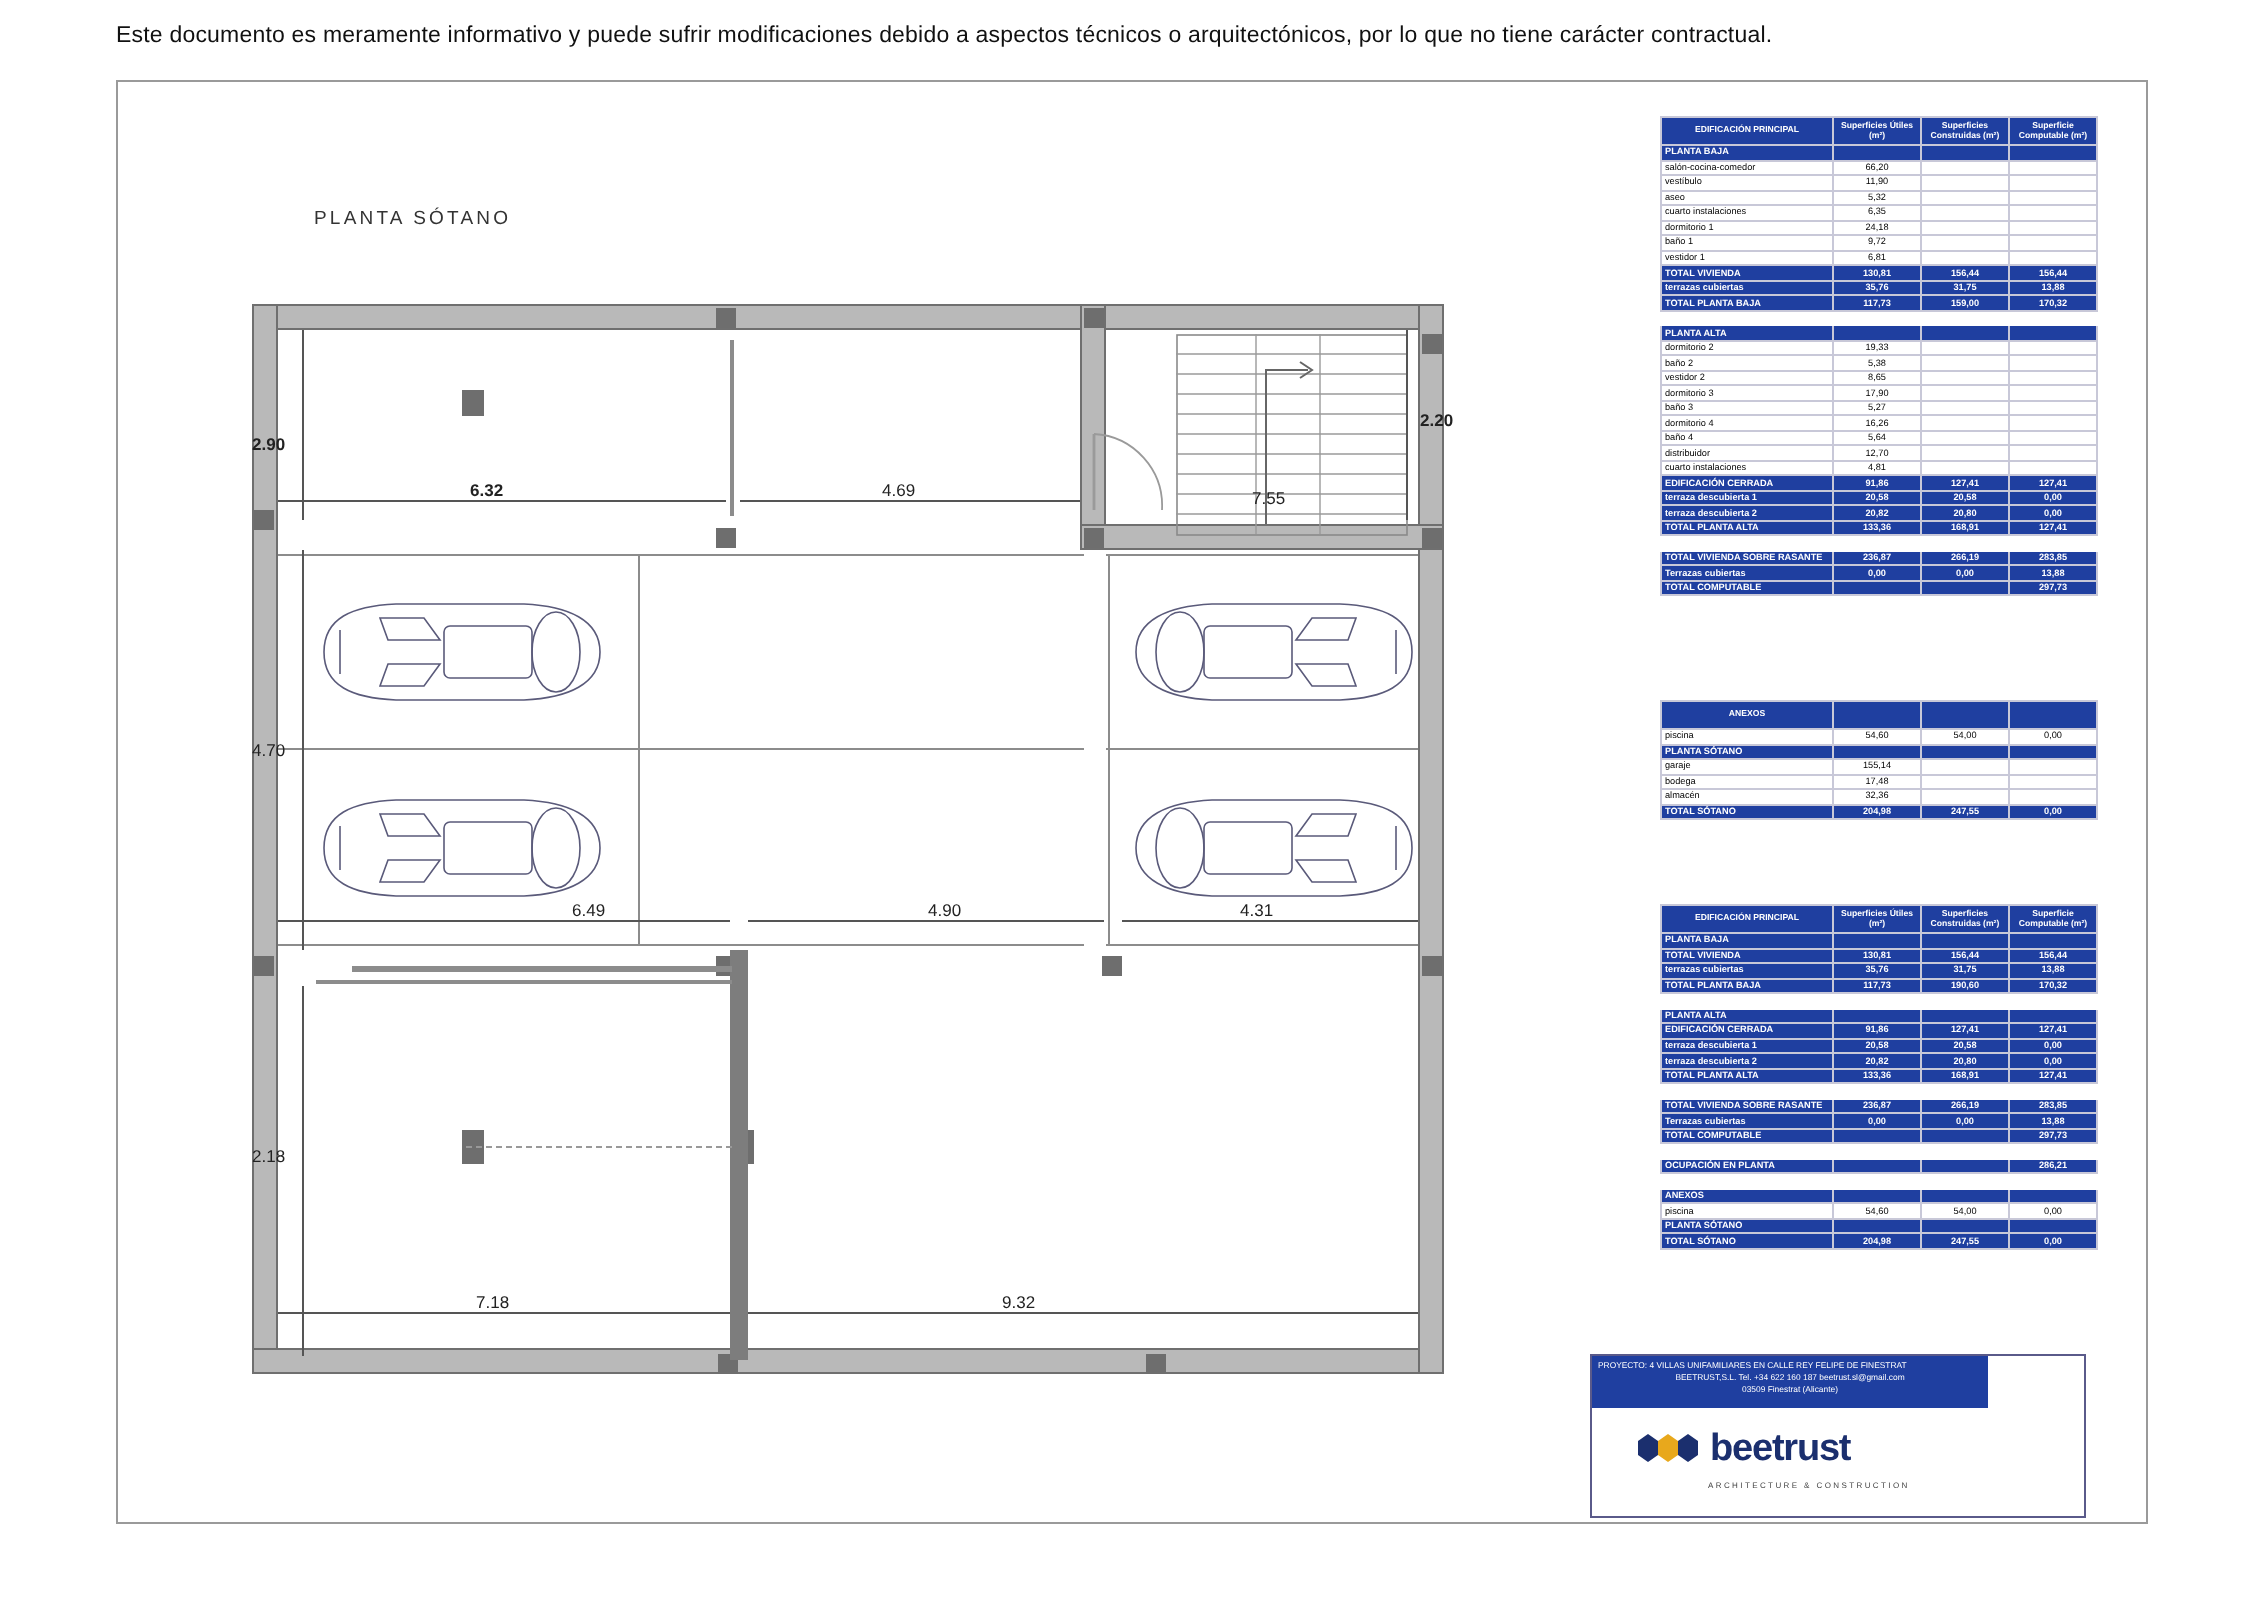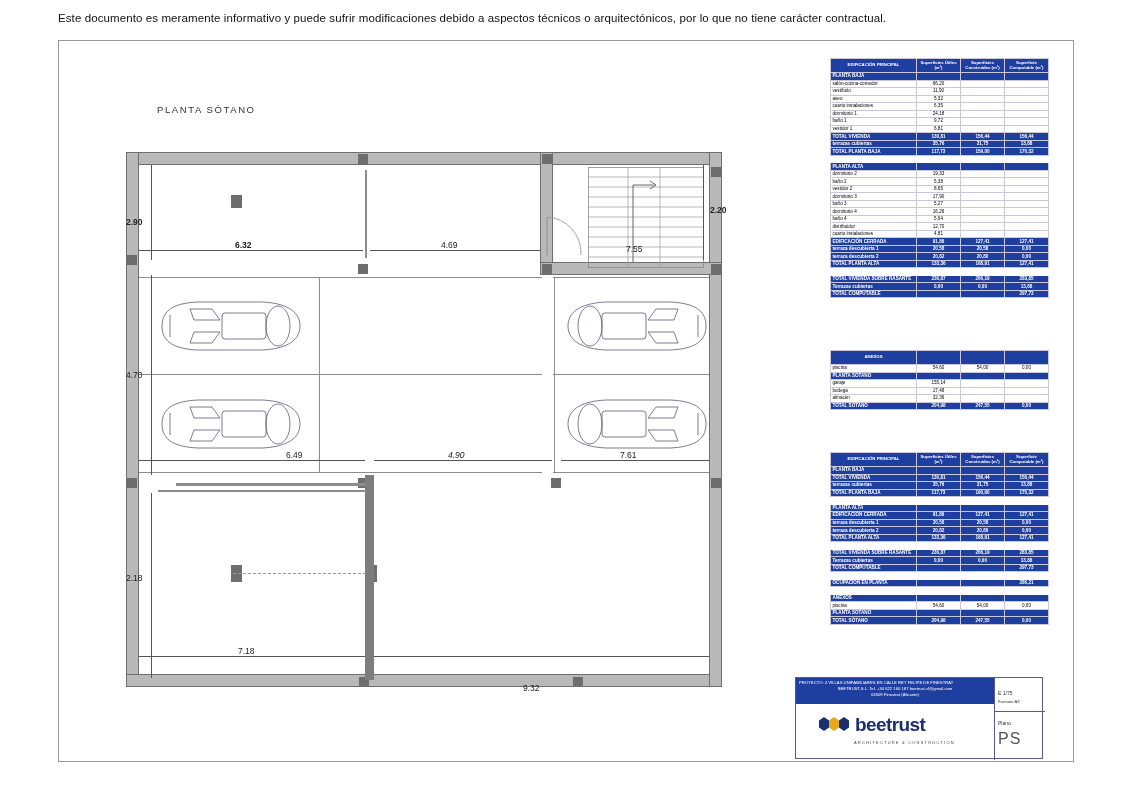--- a/index.html
+++ b/index.html
@@ -258,28 +258,28 @@
 
     <div class="dimline" style="left:21px; top:105px; width:224px;"></div>
     <div class="dim" style="left:117px; top:95px;font-weight:bold;">6.32</div>
     <div class="dimline" style="left:252px; top:105px; width:170px;"></div>
     <div class="dim" style="left:323px; top:95px;">4.69</div>
     <div class="dim" style="left:508px; top:99px;">7.55</div>
 
     <div class="dimline" style="left:21px; top:315px; width:226px;"></div>
     <div class="dim" style="left:120px; top:305px;margin-left:48px;">6.49</div>
     <div class="dimline" style="left:256px; top:315px; width:178px;"></div>
-    <div class="dim" style="left:330px; top:305px;font-style:italic;">4.90</div>
+    <div class="dim" style="left:346px; top:305px;">4.90</div>
     <div class="dimline" style="left:443px; top:315px; width:148px;"></div>
-    <div class="dim" style="left:502px; top:305px;">7.61</div>
+    <div class="dim" style="left:502px; top:305px;">4.31</div>
 
     <div class="dimline" style="left:21px; top:511px; width:226px;"></div>
     <div class="dim" style="left:120px; top:501px;">7.18</div>
     <div class="dimline" style="left:256px; top:511px; width:335px;"></div>
-    <div class="dim" style="left:405px; top:501px;margin-top:37px;">9.32</div>
+    <div class="dim" style="left:383px; top:501px;">9.32</div>
   </div>
 
   <table class="tbl" id="t1" style="left:830px; top:58px;">
       <tbody>
         <tr class="hdr">
           <td class="lbl">EDIFICACIÓN PRINCIPAL</td>
           <td class="num">Superficies Útiles (m²)</td>
           <td class="num">Superficies Construidas (m²)</td>
           <td class="num">Superficie Computable (m²)</td>
         </tr>
@@ -646,27 +646,20 @@
           <td class="num">0,00</td>
         </tr>
       </tbody>
     </table>
 
   <div class="titleblock">
     <div class="tb-top">
       <div>PROYECTO: 4 VILLAS UNIFAMILIARES EN CALLE REY FELIPE DE FINESTRAT</div>
       <div style="text-align:center;">BEETRUST,S.L.   Tel. +34 622 160 187   beetrust.sl@gmail.com</div>
       <div style="text-align:center;">03509 Finestrat (Alicante)</div>
-    </div>
-    <div class="tb-right">
-      <div class="r1">E 1/75</div>
-      <div class="r2">Formato A3</div>
-      <div class="sep"></div>
-      <div class="r3">Plano</div>
-      <div class="r4">PS</div>
     </div>
     <div class="logo-wrap">
       <svg class="hexrow" width="34" height="20" viewBox="0 0 34 20">
         <polygon points="8,2 13,5.5 13,12.5 8,16 3,12.5 3,5.5" fill="#1b2f6e"></polygon>
         <polygon points="18,2 23,5.5 23,12.5 18,16 13,12.5 13,5.5" fill="#e8a81c"></polygon>
         <polygon points="28,2 33,5.5 33,12.5 28,16 23,12.5 23,5.5" fill="#1b2f6e"></polygon>
       </svg>
       <span class="logo-text">beetrust</span>
     </div>
     <div class="brandsub">ARCHITECTURE &amp; CONSTRUCTION</div>

